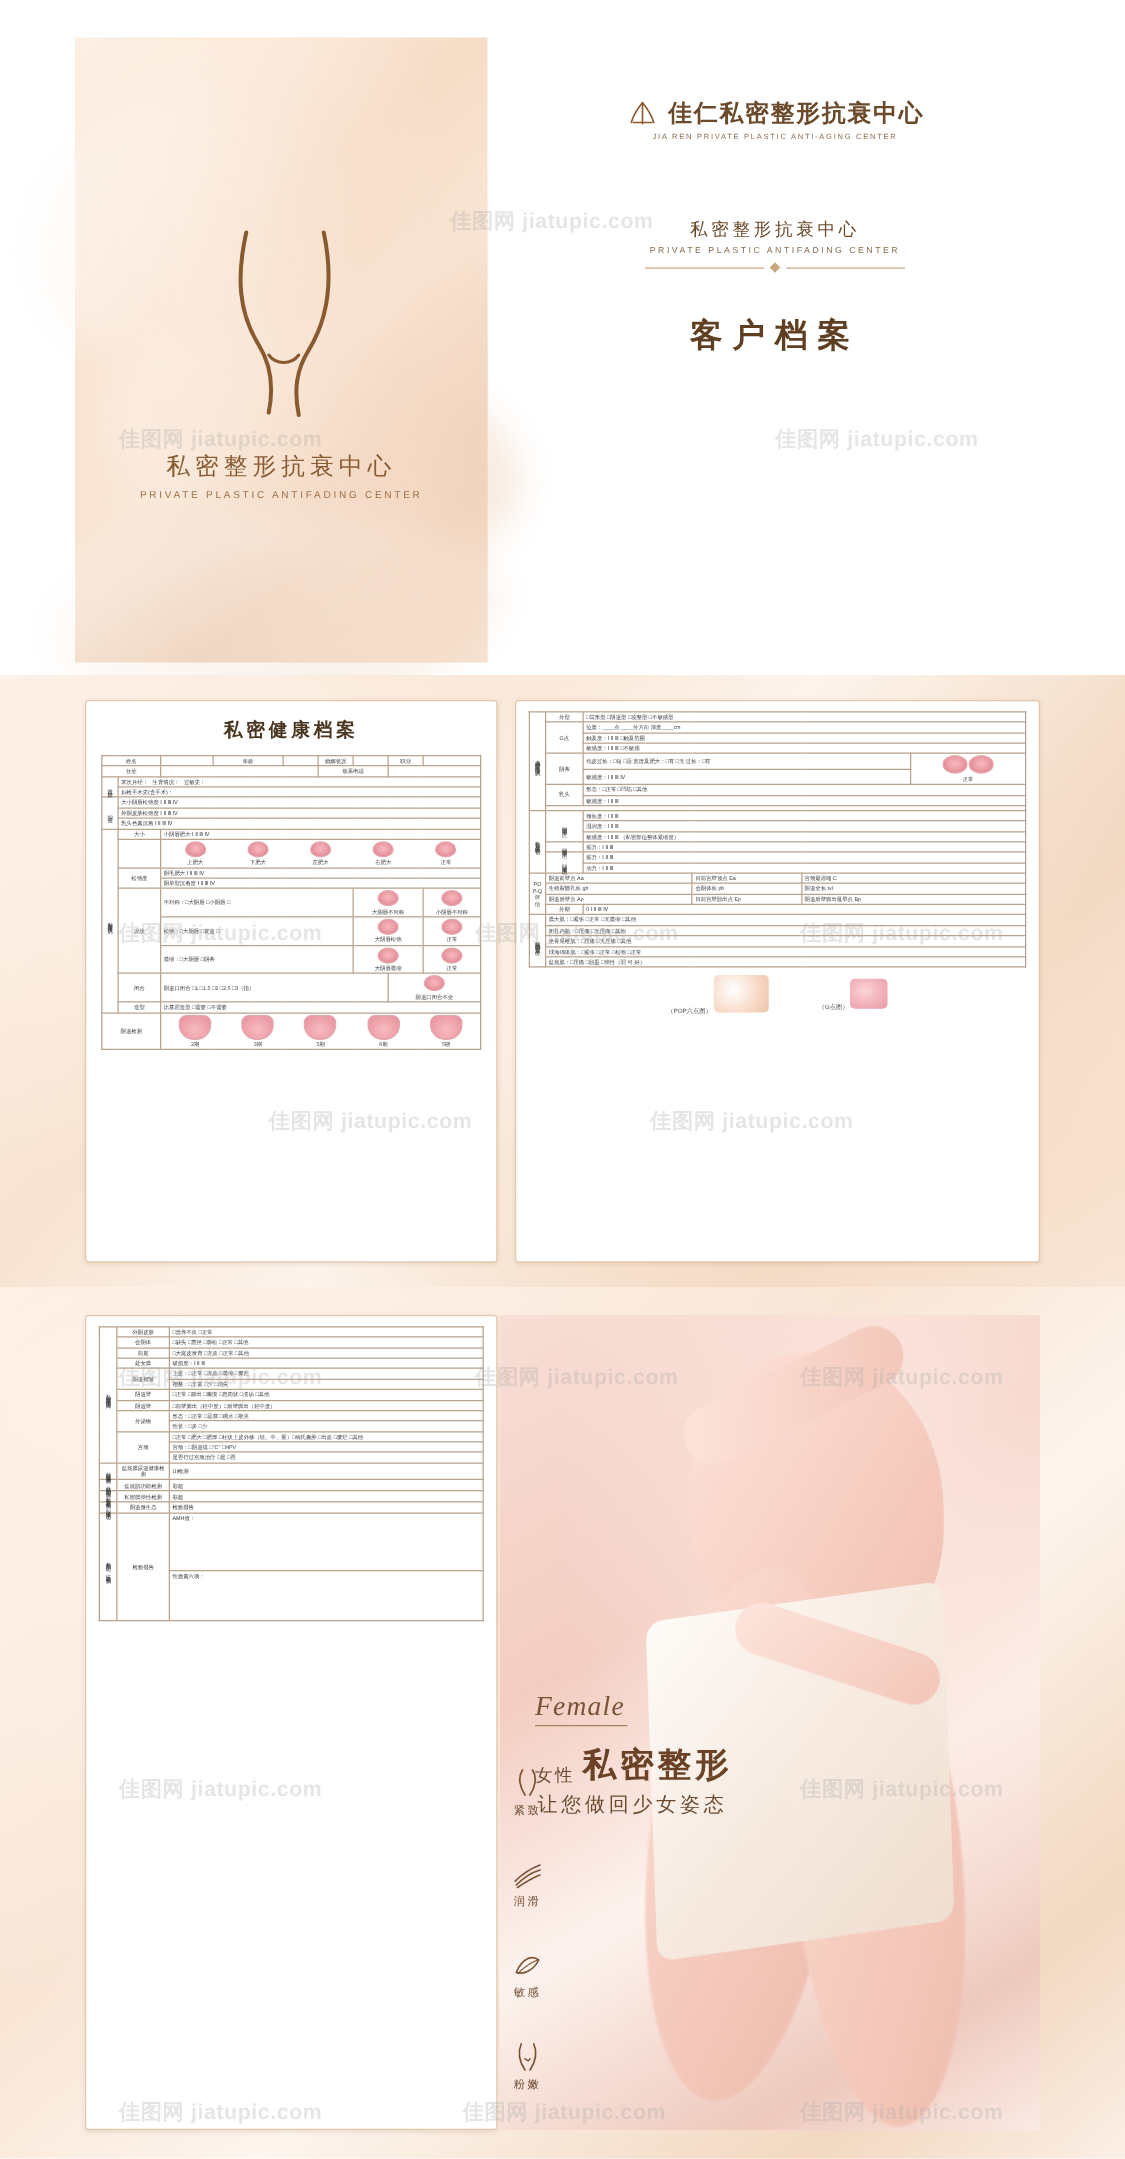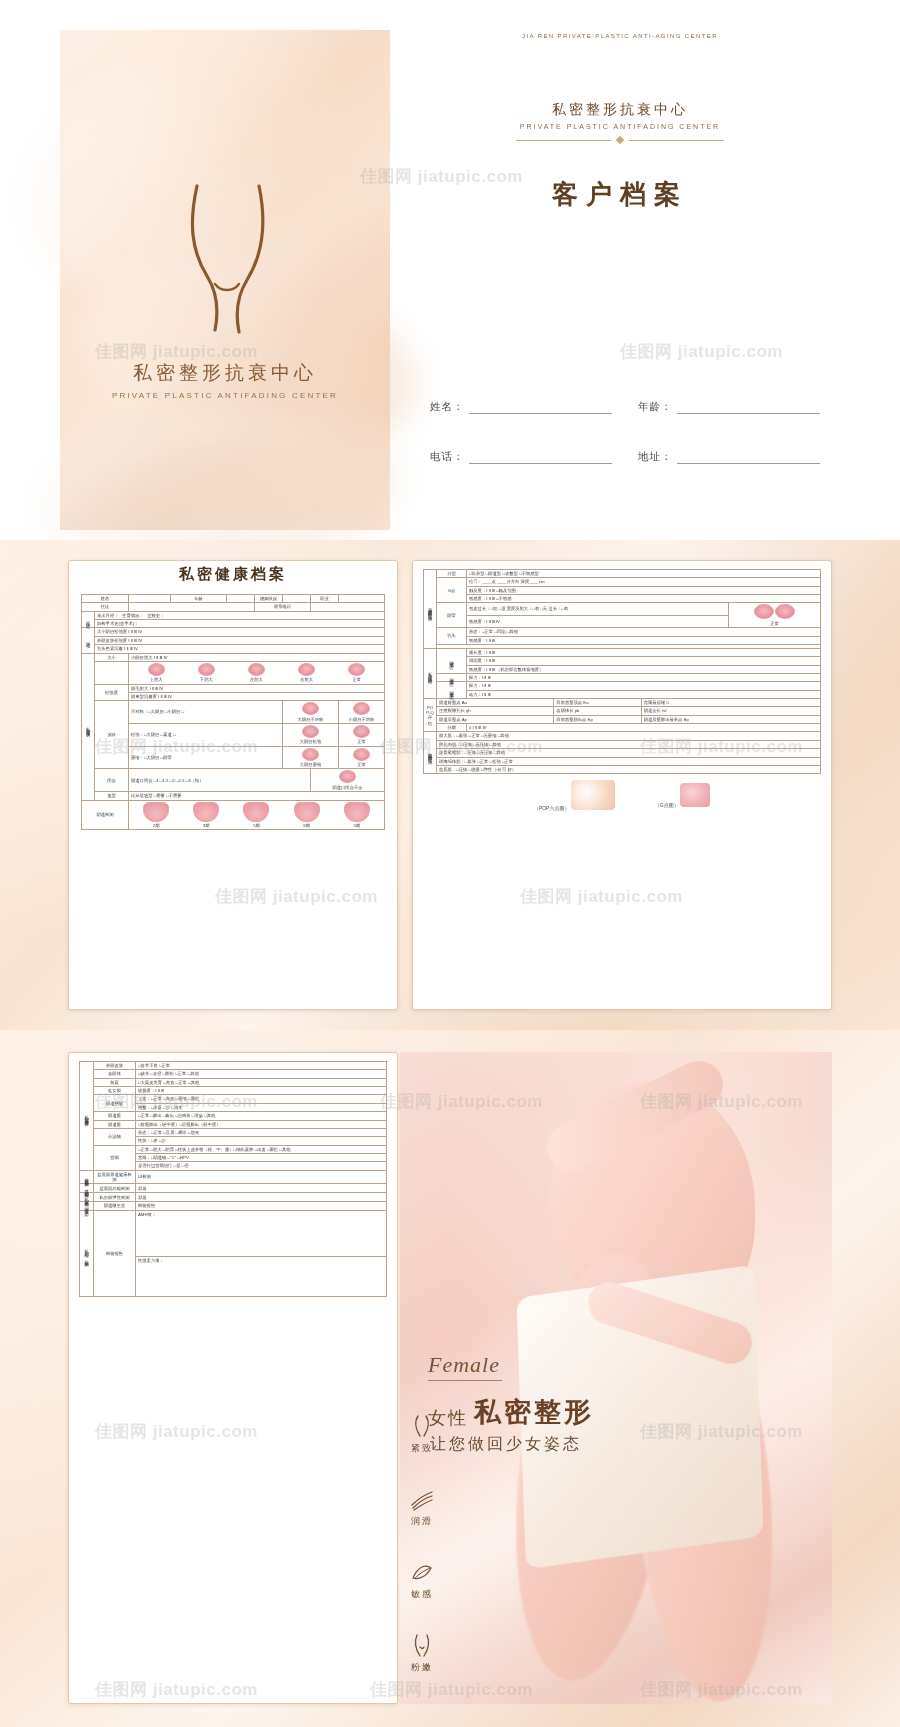--- a/index.html
+++ b/index.html
@@ -75,21 +75,21 @@
   #sec2 { top:540px; height:490px;
     background:
       radial-gradient(ellipse at 12% 20%, #fdf0e6 0%, rgba(253,240,230,0) 55%),
       radial-gradient(ellipse at 88% 75%, #f7dfcb 0%, rgba(247,223,203,0) 55%),
       linear-gradient(130deg,#fcefe4 0%,#f8e3d1 30%,#fdf4ec 50%,#f1d6bf 78%,#fbefe6 100%);
   }
   .sheet {
     position:absolute; background:#ffffff; border:1px solid #e4c8ad; border-radius:3px;
     box-shadow:0 1px 4px rgba(150,110,80,.18);
   }
-  #sheetL { left:68px; top:20px; width:330px; height:450px; padding:0 12px; }
+  #sheetL { left:68px; top:20px; width:330px; height:450px; padding:10px 12px; }
   #sheetR { left:412px; top:20px; width:420px; height:450px; padding:8px 10px; }
 
   .sheet-title { text-align:center; font-size:15px; color:#4a3520; letter-spacing:3px;
                  font-weight:700; margin:4px 0 10px; }
 
   table.grid { width:100%; border-collapse:collapse; table-layout:fixed; }
   table.grid td, table.grid th {
     border:.5px solid #b9a38d; padding:1px 2px; font-size:4.3px; line-height:1.25;
     color:#3a3a3a; vertical-align:middle; word-break:break-all;
   }
@@ -145,21 +145,21 @@
   .arm1 { left:140px; top:40px; width:190px; height:48px; transform:rotate(-26deg); }
   .arm2 { left:185px; top:250px; width:170px; height:42px; transform:rotate(18deg); }
   .drape { position:absolute; left:120px; top:230px; width:240px; height:270px;
     background:linear-gradient(135deg,#fffdfa 0%,#f7ece2 50%,#efe0d2 100%);
     transform:rotate(-8deg) skewX(-6deg); border-radius:14px; filter:blur(.4px); opacity:.95; }
 
   .fem-script { position:absolute; left:28px; top:300px; font-family:"Liberation Serif", serif;
     font-style:italic; font-size:22px; color:#7a5236; letter-spacing:1px; }
   .fem-script .und { display:block; width:74px; height:1px; background:#a8815f; margin-top:2px;}
   .fem-line1 { position:absolute; left:28px; top:342px; display:flex; align-items:flex-end; gap:6px;}
-  .fem-line1 .small { font-size:18px; color:#6b4a30; letter-spacing:2px; }
+  .fem-line1 .small { font-size:14px; color:#6b4a30; letter-spacing:2px; }
   .fem-line1 .big { font-size:27px; color:#6b4226; letter-spacing:3px; font-weight:700;font-family:Liberation Mono, monospace; }
   .fem-line2 { position:absolute; left:30px; top:382px; font-size:16px; color:#6b4a30; letter-spacing:3px;}
 
   .feature-row { position:absolute; left:10px; bottom:30px; display:flex; gap:30px;flex-direction:column; }
   .feat { text-align:center; }
   .feat .ico { height:26px; display:flex; align-items:flex-end; justify-content:center; }
   .feat .nm { font-size:9px; color:#6b4a30; letter-spacing:2px; margin-top:4px; }
 </style>
 </head>
 <body>
@@ -177,54 +177,39 @@
       <path d="M60 104 C66 112, 78 112, 84 104" fill="none" stroke="#8a5a2f" stroke-width="2.4" stroke-linecap="round"></path>
     </svg>
 
     <div class="cover-logo-txt">
       <div class="cn">私密整形抗衰中心</div>
       <div class="en">PRIVATE PLASTIC ANTIFADING CENTER</div>
     </div>
   </div>
 
   <div class="cover-right">
+    <div class="brand-row">
+      <svg width="26" height="22" viewBox="0 0 26 22">
+        <path d="M13 2 C9 7, 6 11, 4 18 M13 2 C17 7, 20 11, 22 18 M13 2 L13 19" fill="none" stroke="#8a5a2f" stroke-width="1.3" stroke-linecap="round"></path>
+        <path d="M5 18 H21" stroke="#8a5a2f" stroke-width="1.1"></path>
+      </svg>
+      <span class="brand-cn">佳仁私密整形抗衰中心</span>
+    </div>
     <div class="brand-en">JIA REN PRIVATE PLASTIC ANTI-AGING CENTER</div>
 
     <div class="sub-cn">私密整形抗衰中心</div>
     <div class="sub-en">PRIVATE PLASTIC ANTIFADING CENTER</div>
     <div class="orn">
       <span class="ln"></span>
       <span class="dm"></span>
       <span class="ln"></span>
     </div>
 
     <div class="title-cn">客户档案</div>
 
-    <div class="fields">
-      <div class="frow">
-        <div class="fcell">
-          <span class="lab">姓名：</span>
-          <span class="line"></span>
-        </div>
-        <div class="fcell">
-          <span class="lab">年龄：</span>
-          <span class="line"></span>
-        </div>
-      </div>
-      <div class="frow">
-        <div class="fcell">
-          <span class="lab">电话：</span>
-          <span class="line"></span>
-        </div>
-        <div class="fcell">
-          <span class="lab">地址：</span>
-          <span class="line"></span>
-        </div>
-      </div>
-    </div>
   </div>
 
   <div class="wm" style="left:95px; top:340px;">佳图网 jiatupic.com</div>
   <div class="wm" style="left:360px; top:165px;">佳图网 jiatupic.com</div>
   <div class="wm" style="left:620px; top:340px;">佳图网 jiatupic.com</div>
 </section>
 
 <section class="page" id="sec2">
 
   <div class="sheet" id="sheetL">

